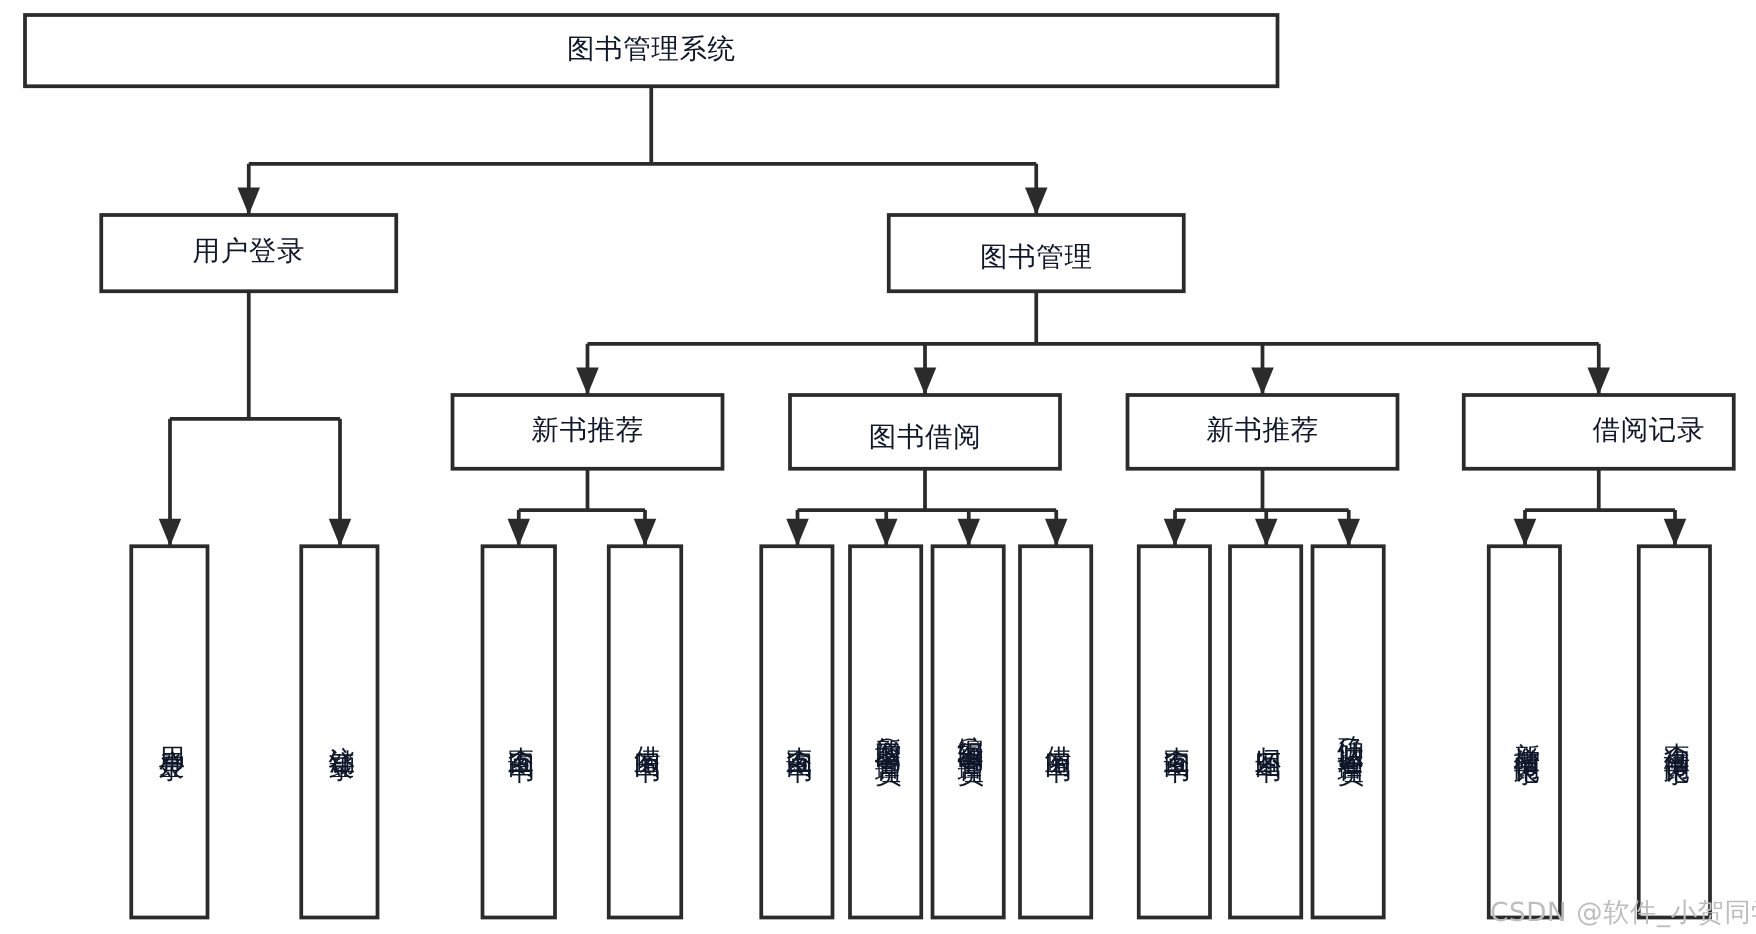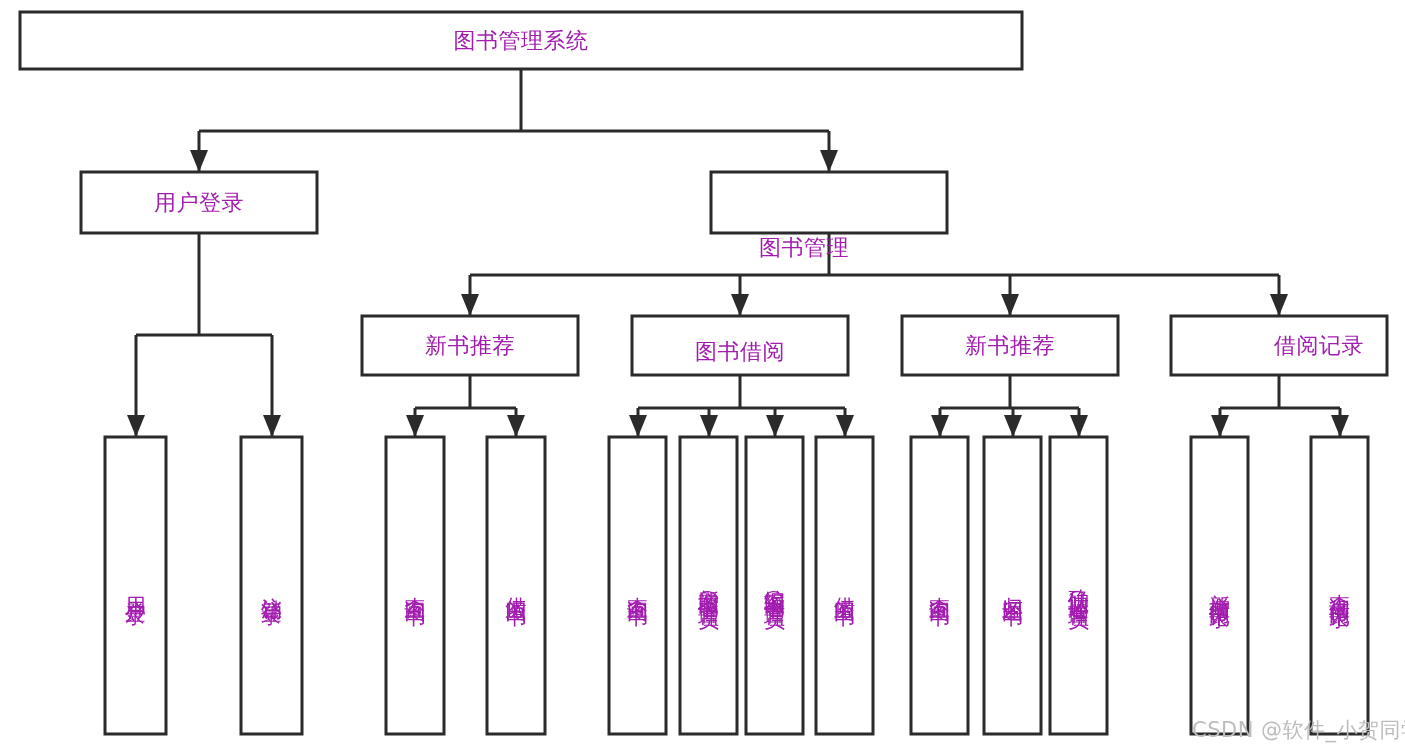--- a/index.html
+++ b/index.html
@@ -41,22 +41,22 @@
   }
   .arrow-head {
     fill: #2b2b2b;
     stroke: none;
   }
   .node-label {
     position: absolute;
     display: flex;
     align-items: center;
     justify-content: center;
-    color: #a21caf;
-    font-family: Liberation Sans, sans-serif;
+    color: #0f172a;
+    font-family: Liberation Mono, monospace;
     font-size: 22px;
     line-height: 1.14;
     letter-spacing: 0.5px;
     white-space: nowrap;
     pointer-events: none;
     text-rendering: geometricPrecision;
     border-radius: 10px;
   }
   .node-label.vertical {
     writing-mode: vertical-rl;
@@ -152,21 +152,21 @@
         <rect x="911" y="437" width="57" height="297" class="node-box"></rect>
         <rect x="984" y="437" width="57" height="297" class="node-box"></rect>
         <rect x="1050" y="437" width="57" height="297" class="node-box"></rect>
         <rect x="1191" y="437" width="57" height="297" class="node-box"></rect>
         <rect x="1311" y="437" width="57" height="297" class="node-box"></rect>
       </g>
   </svg>
   <div id="label-layer">
       <div class="node-label" style="left: 20px; top: 12px; width: 1002px; height: 57px;">图书管理系统</div>
       <div class="node-label" style="left: 81px; top: 172px; width: 236px; height: 61px;">用户登录</div>
-      <div class="node-label" style="left: 686px; top: 172px; width: 236px; height: 72px; margin-top: 40px;">图书管理</div>
+      <div class="node-label" style="left: 711px; top: 172px; width: 236px; height: 72px;">图书管理</div>
       <div class="node-label" style="left: 362px; top: 316px; width: 216px; height: 59px;">新书推荐</div>
       <div class="node-label" style="left: 632px; top: 316px; width: 216px; height: 71px;">图书借阅</div>
       <div class="node-label" style="left: 902px; top: 316px; width: 216px; height: 59px;">新书推荐</div>
       <div class="node-label" style="left: 1211px; top: 316px; width: 216px; height: 59px;">借阅记录</div>
       <div class="node-label vertical" style="left: 105px; top: 437px; width: 61px; height: 297px;">用户登录</div>
       <div class="node-label vertical" style="left: 241px; top: 437px; width: 61px; height: 297px;">注销登录</div>
       <div class="node-label vertical" style="left: 386px; top: 437px; width: 58px; height: 297px;">查询图书</div>
       <div class="node-label vertical" style="left: 487px; top: 437px; width: 58px; height: 297px;">借阅图书</div>
       <div class="node-label vertical" style="left: 609px; top: 437px; width: 57px; height: 297px;">查询图书</div>
       <div class="node-label vertical" style="left: 680px; top: 437px; width: 57px; height: 297px;">新增图书（管理员）</div>

